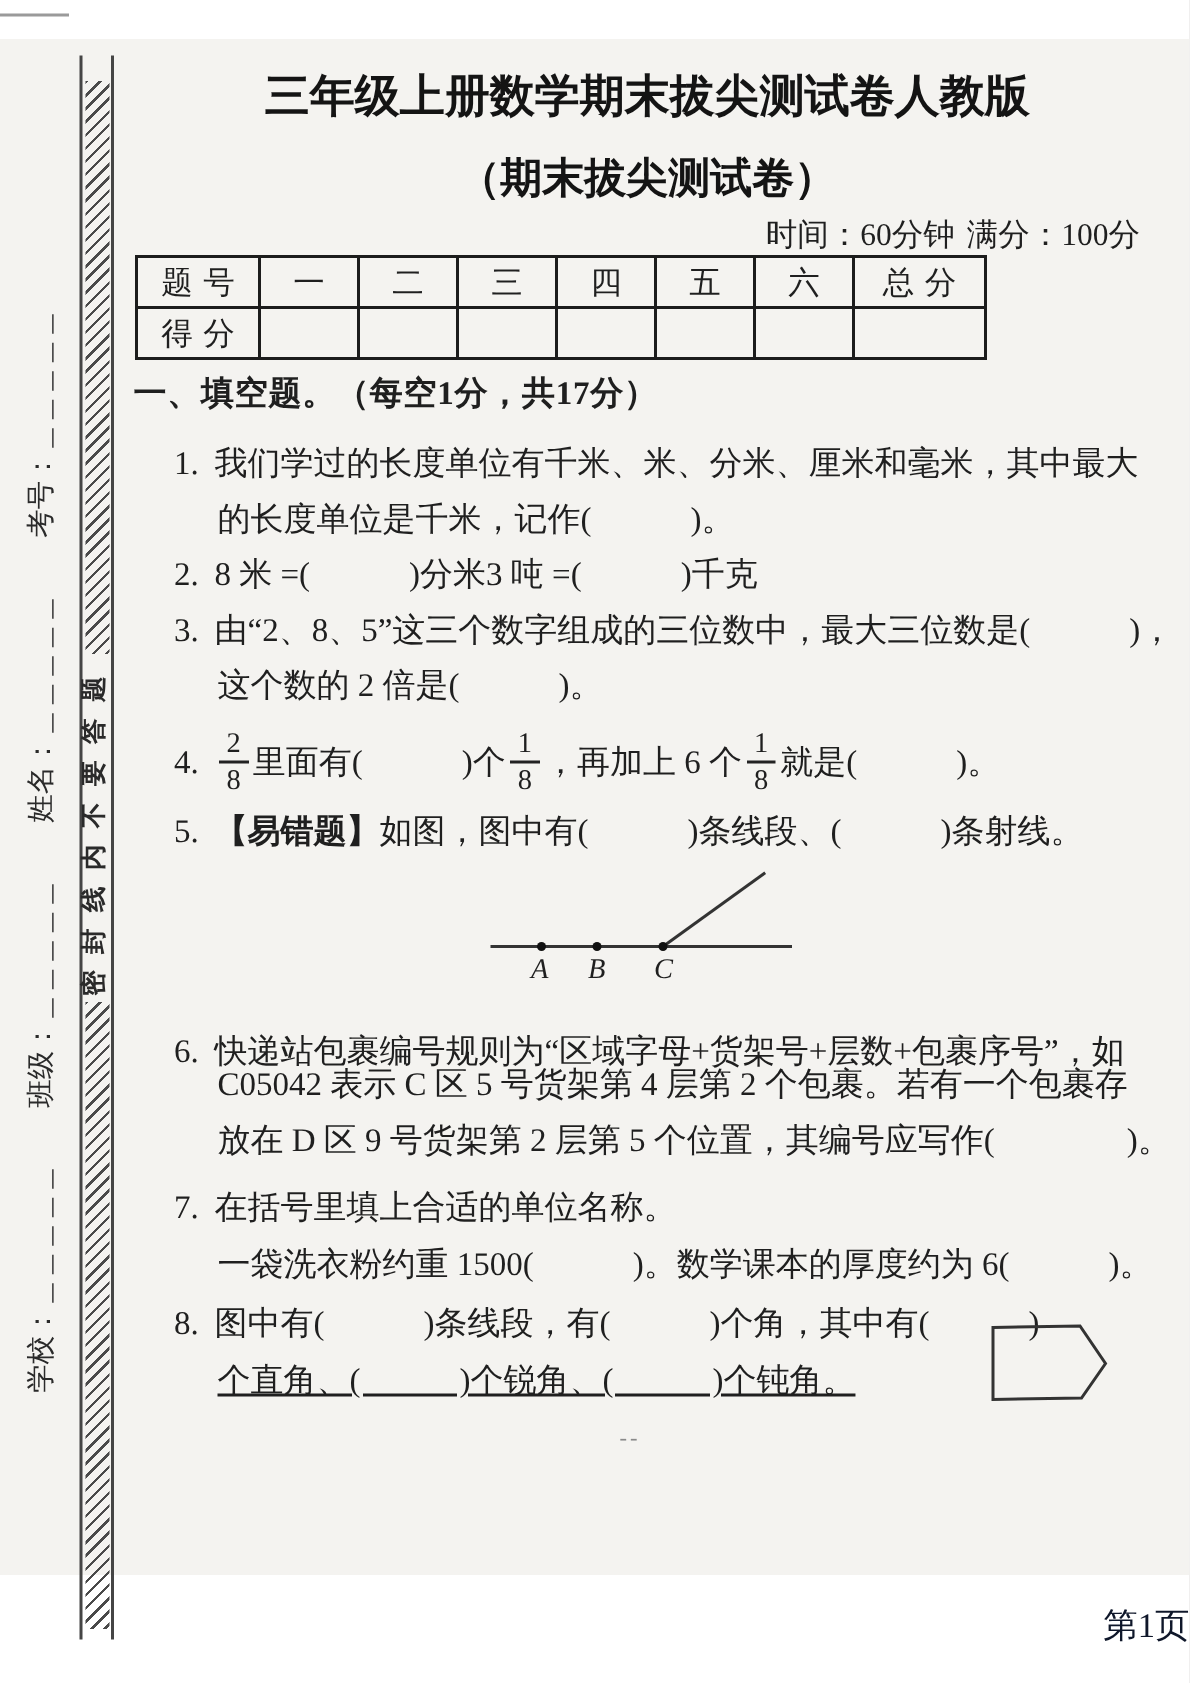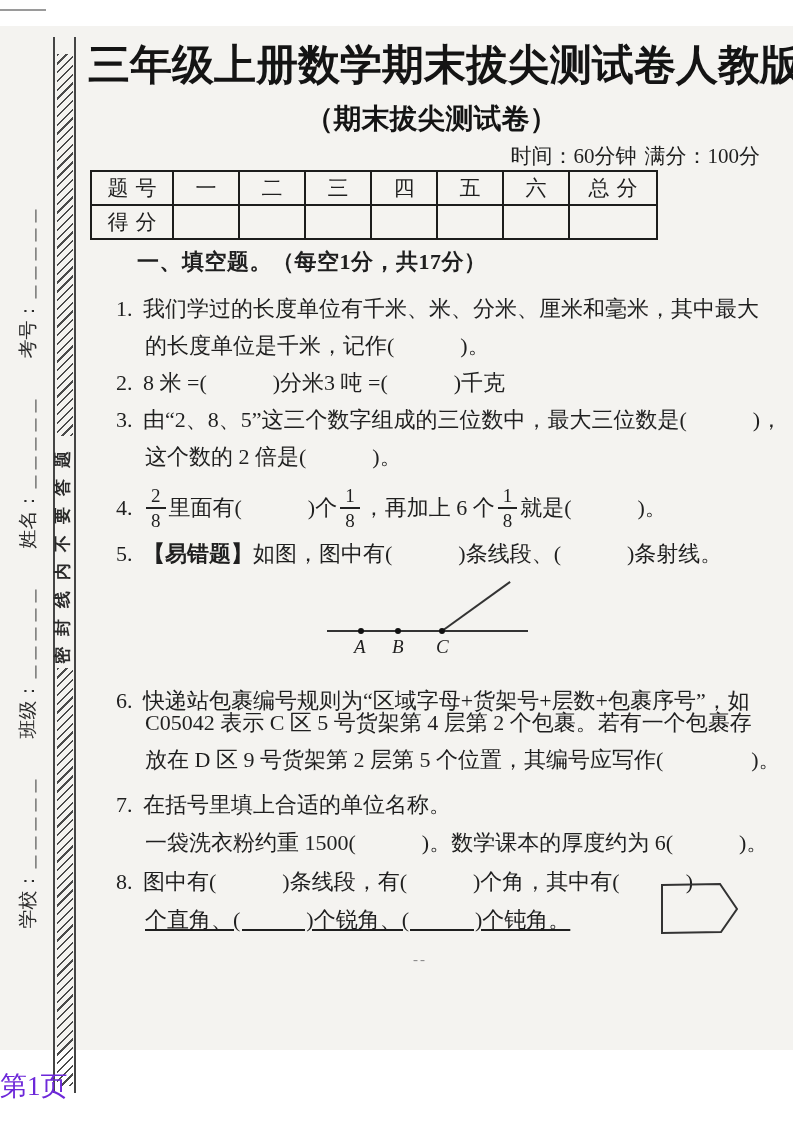--- a/index.html
+++ b/index.html
@@ -21,53 +21,53 @@
     transform:rotate(-90deg);text-align:center;font-size:17px;font-weight:bold;
     letter-spacing:11px;white-space:pre;color:#2a2a2a;
   }
   .student-fields{
     position:absolute;left:-330px;top:558px;width:715px;height:26px;
     transform:rotate(-90deg);text-align:center;font-size:19px;white-space:pre;color:#2a2a2a;
   }
   
   .title{position:absolute;left:88px;top:40px;width:687px;text-align:center;
     font-family:"Liberation Sans","DejaVu Sans",sans-serif;font-weight:900;
-    font-size:42px;line-height:50px;white-space:pre;color:#141414;}
+    font-size:30px;line-height:50px;white-space:pre;color:#141414;}
   .subtitle{position:absolute;left:88px;top:100px;width:687px;text-align:center;
     font-family:Liberation Serif, serif;font-weight:800;
     font-size:28px;white-space:pre;color:#141414;}
   .info-line{position:absolute;right:33px;top:142px;font-size:21px;white-space:pre;}
   .info-line .gap{margin-left:8px;}
   
   table.score{position:absolute;left:90px;top:170px;width:568px;border-collapse:collapse;table-layout:fixed;}
   table.score td{border:2px solid #1c1c1c;height:32px;text-align:center;
     font-size:21px;padding:0;white-space:pre;}
   table.score td.hdr{letter-spacing:7px;text-indent:7px;}
   
   .line{position:absolute;font-size:22px;line-height:28px;white-space:pre;}
-  .heading{font-weight:bold;font-size:22px;letter-spacing:.5px;margin-left:48px;}
+  .heading{font-weight:bold;font-size:22px;letter-spacing:.5px;}
   .qno{display:inline-block;width:27px;}
   .badge{font-weight:900;}
   .q2gap{}
   
   .fracline{position:absolute;left:116px;top:480px;height:56px;display:flex;align-items:center;white-space:pre;font-size:22px;}
   .fr{display:inline-block;text-align:center;margin:0 3px;}
   .fr .fn{display:block;font-size:19px;line-height:23px;border-bottom:2px solid #222;padding:0 5px;}
   .fr .fd{display:block;font-size:19px;line-height:23px;}
   
   .fig-line{position:absolute;left:327px;top:630px;width:201px;height:2px;background:#333;}
   .fig-ray{position:absolute;left:442px;top:630px;width:84px;height:2px;background:#333;
     transform-origin:0 50%;transform:rotate(-35.8deg);}
   .dot{position:absolute;width:6px;height:6px;border-radius:50%;background:#111;}
   .ptlabel{position:absolute;font-style:italic;font-size:19px;font-family:"Liberation Serif",serif;}
   
   .pentagon{position:absolute;left:660px;top:881px;}
   
   .scan-mark{position:absolute;left:413px;top:951px;font-size:15px;letter-spacing:2px;color:#8a8a8a;}
-  .footer{position:absolute;left:0;top:1068px;width:793px;text-align:left;font-size:27px;color:#6d28d9;}
+  .footer{position:absolute;left:0;top:1068px;width:793px;text-align:right;font-size:23px;color:#0f172a;}
 </style>
 </head>
 <body>
 
 <div class="page">
   <div class="scan-tone"></div>
 
   <div class="corner-line"></div>
   <div class="rule left"></div>
   <div class="rule right"></div>

